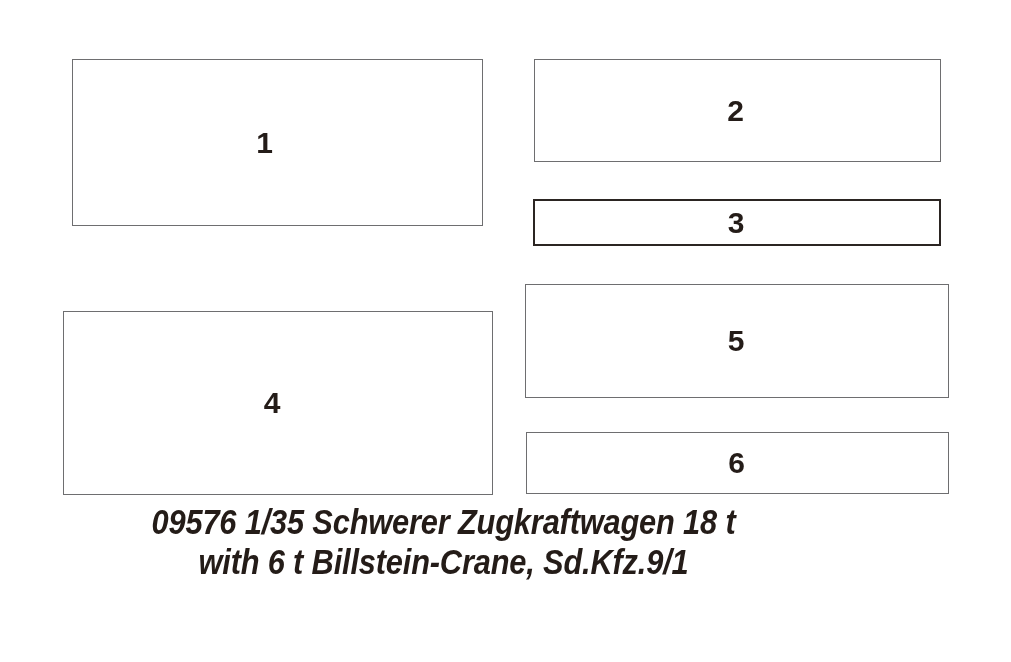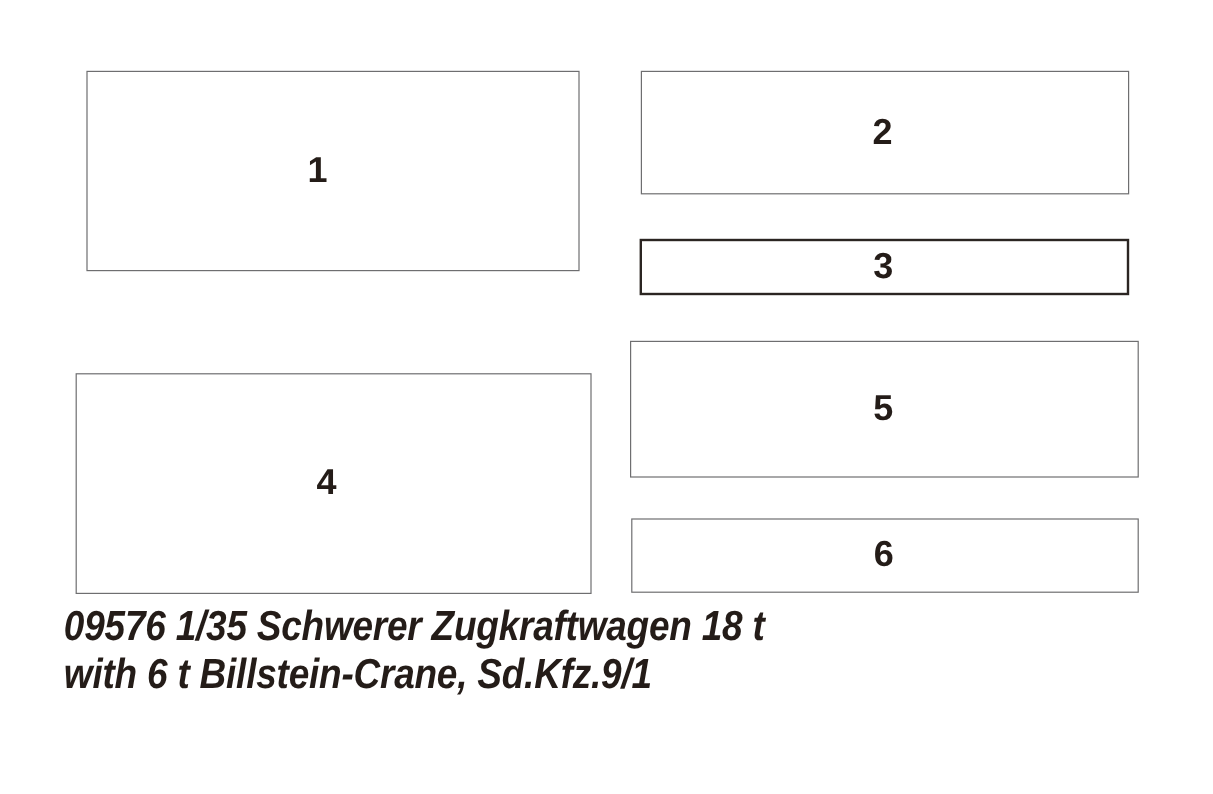--- a/index.html
+++ b/index.html
@@ -54,21 +54,21 @@
   #box-2 .sprue-num { transform: translateX(-2px); }
   #box-3 .sprue-num { transform: translateX(-1px); }
   #box-5 .sprue-num { transform: translateX(-1px); }
   #box-6 .sprue-num { transform: translateX(-1px); }
 
   #caption {
     position: absolute;
     left: 0;
     top: 502px;
     width: 887px;
-    text-align: left;
+    text-align: center;
   }
   .caption-line {
     font-family: "Liberation Sans Narrow", "Liberation Sans", sans-serif;
     font-weight: bold;
     font-style: italic;
     color: #241c18;
     white-space: nowrap;
   }
   #caption-line-1 {
     font-size: 35px;

